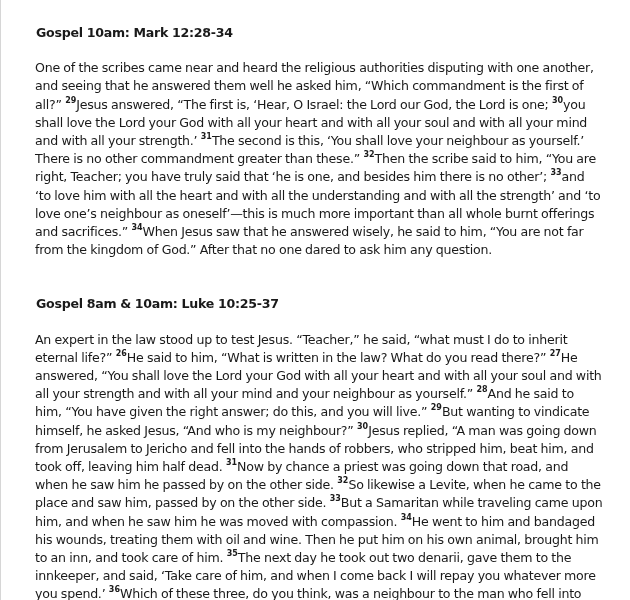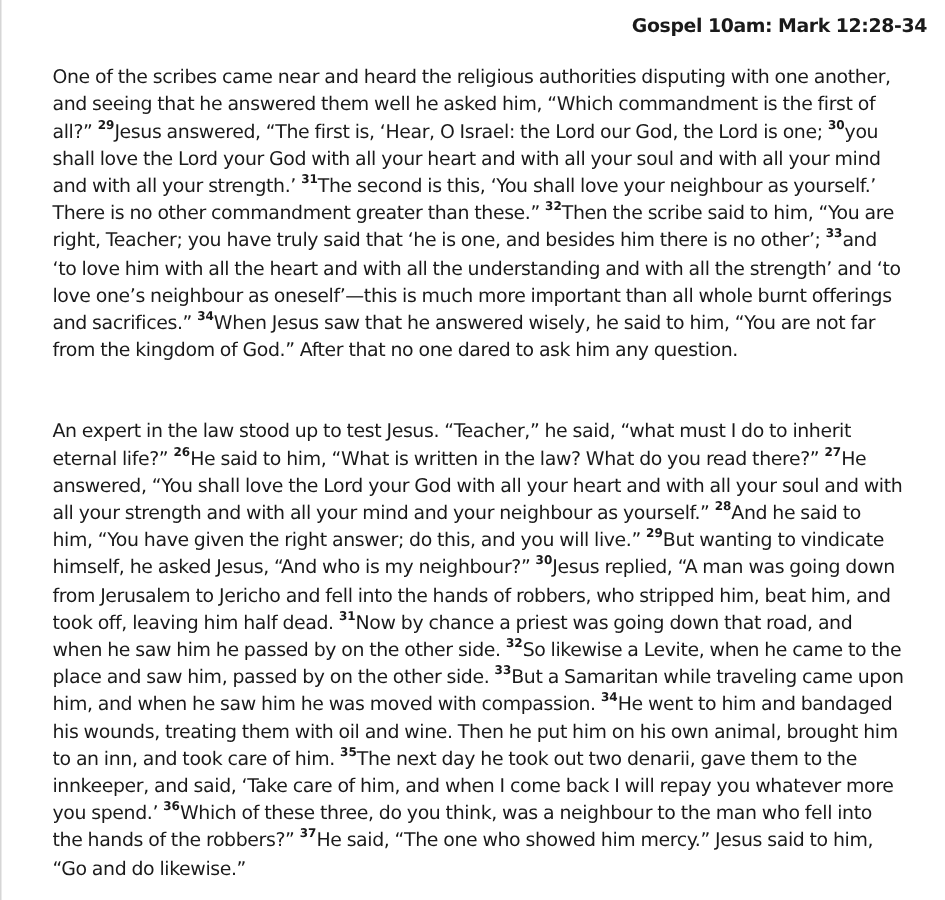--- a/index.html
+++ b/index.html
@@ -28,22 +28,21 @@
       word-spacing: -0.3px;
     }
     .reading {
       margin: 0;
     }
     .reading + .reading {
       margin-top: 36px;
     }
     .heading {
       font-weight: bold;
-      margin: 1px;
-      text-align: right;
+      margin: 17px;
     }
     .body-text {
       margin: 16px;
     }
     sup.verse {
       font-size: 8px;
       font-weight: bold;
       vertical-align: top;
       line-height: 12px;
       position: relative;
@@ -57,18 +56,19 @@
 <div class="doc">
 
   <section class="reading">
     <p class="heading">Gospel 10am: Mark 12:28-34</p>
     <p class="body-text">
       <span>One of the scribes came near and heard the religious authorities disputing with one another, and seeing that he answered them well he asked him, “Which commandment is the first of all?” </span><sup class="verse">29</sup><span>Jesus answered, “The first is, ‘Hear, O Israel: the Lord our God, the Lord is one; </span><sup class="verse">30</sup><span>you shall love the Lord your God with all your heart and with all your soul and with all your mind and with all your strength.’ </span><sup class="verse">31</sup><span>The second is this, ‘You shall love your neighbour as yourself.’ There is no other commandment greater than these.” </span><sup class="verse">32</sup><span>Then the scribe said to him, “You are right, Teacher; you have truly said that ‘he is one, and besides him there is no other’; </span><sup class="verse">33</sup><span>and ‘to love him with all the heart and with all the understanding and with all the strength’ and ‘to love one’s neighbour as oneself’—this is much more important than all whole burnt offerings and sacrifices.” </span><sup class="verse">34</sup><span>When Jesus saw that he answered wisely, he said to him, “You are not far from the kingdom of God.” After that no one dared to ask him any question.</span>
     </p>
   </section>
 
   <section class="reading">
+    <p class="heading">Gospel 8am &amp; 10am: Luke 10:25-37</p>
     <p class="body-text">
       <span>An expert in the law stood up to test Jesus. “Teacher,” he said, “what must I do to inherit eternal life?” </span><sup class="verse">26</sup><span>He said to him, “What is written in the law? What do you read there?” </span><sup class="verse">27</sup><span>He answered, “You shall love the Lord your God with all your heart and with all your soul and with all your strength and with all your mind and your neighbour as yourself.” </span><sup class="verse">28</sup><span>And he said to him, “You have given the right answer; do this, and you will live.” </span><sup class="verse">29</sup><span>But wanting to vindicate himself, he asked Jesus, “And who is my neighbour?” </span><sup class="verse">30</sup><span>Jesus replied, “A man was going down from Jerusalem to Jericho and fell into the hands of robbers, who stripped him, beat him, and took off, leaving him half dead. </span><sup class="verse">31</sup><span>Now by chance a priest was going down that road, and when he saw him he passed by on the other side. </span><sup class="verse">32</sup><span>So likewise a Levite, when he came to the place and saw him, passed by on the other side. </span><sup class="verse">33</sup><span>But a Samaritan while traveling came upon him, and when he saw him he was moved with compassion. </span><sup class="verse">34</sup><span>He went to him and bandaged his wounds, treating them with oil and wine. Then he put him on his own animal, brought him to an inn, and took care of him. </span><sup class="verse">35</sup><span>The next day he took out two denarii, gave them to the innkeeper, and said, ‘Take care of him, and when I come back I will repay you whatever more you spend.’ </span><sup class="verse">36</sup><span>Which of these three, do you think, was a neighbour to the man who fell into the hands of the robbers?” </span><sup class="verse">37</sup><span>He said, “The one who showed him mercy.” Jesus said to him, “Go and do likewise.”</span>
     </p>
   </section>
 
 </div>
 
 </body></html>

